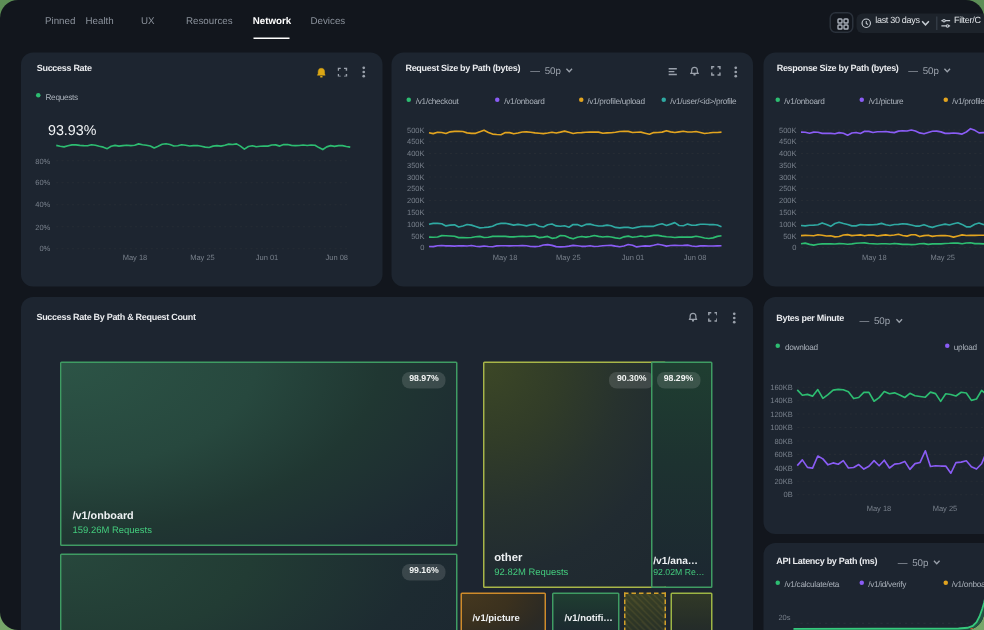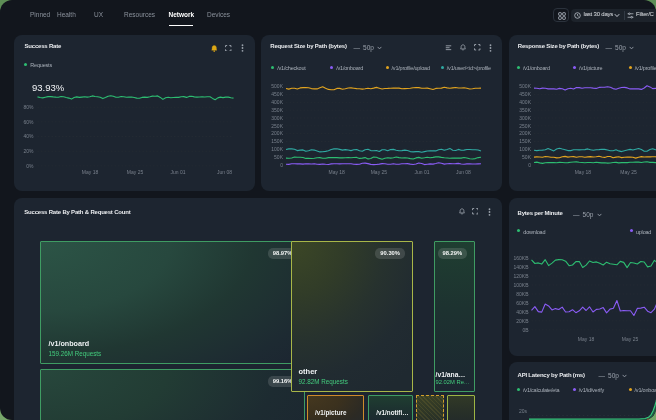--- a/index.html
+++ b/index.html
@@ -222,21 +222,21 @@
           <circle cx="2" cy="8.7" r="1.2"></circle>
         </g>
       </svg>
 <div style="position:absolute;left:26.9px;top:43.4px;width:264.6px;height:123px;border:1px solid #3f9c63;border-radius:1px;background:radial-gradient(130% 150% at 0% 0%,#2c5446 0%,#27483e 38%,#203732 62%,#1d2a32 88%,#1c2631 100%);overflow:hidden">
         <div style="position:absolute;top:6px;right:6.5px;background:rgba(255,255,255,0.13);border-radius:5px;padding:2px 5px;font-size:5.8px;font-weight:bold;color:#f4f6f5;line-height:1.2">98.97%</div>
         <div style="position:absolute;left:7px;bottom:6px;font-size:7.2px;font-weight:bold;color:#eef1f3;white-space:nowrap">/v1/onboard<div style="font-size:6.3px;font-weight:normal;color:#43cb7d;margin-top:1.5px">159.26M Requests</div></div>
       </div>
 <div style="position:absolute;left:26.9px;top:171.2px;width:264.6px;height:58px;border:1px solid #3f9c63;border-radius:1px;background:radial-gradient(120% 260% at 0% 0%,#27473c 0%,#223c34 40%,#1d2b31 75%,#1c2630 100%);overflow:hidden">
         <div style="position:absolute;top:6px;right:6.5px;background:rgba(255,255,255,0.13);border-radius:5px;padding:2px 5px;font-size:5.8px;font-weight:bold;color:#f4f6f5;line-height:1.2">99.16%</div>
       </div>
-<div style="position:absolute;left:277px;top:43.4px;width:122px;height:151px;border:1px solid #a8b648;border-radius:1px;background:radial-gradient(140% 120% at 0% 0%,#3c4726 0%,#313c28 30%,#27322e 55%,#212b31 78%,#1f2930 100%);overflow:hidden">
+<div style="position:absolute;left:308px;top:43.4px;width:122px;height:151px;border:1px solid #a8b648;border-radius:1px;background:radial-gradient(140% 120% at 0% 0%,#3c4726 0%,#313c28 30%,#27322e 55%,#212b31 78%,#1f2930 100%);overflow:hidden">
         <div style="position:absolute;top:6px;right:6.5px;background:rgba(255,255,255,0.13);border-radius:5px;padding:2px 5px;font-size:5.8px;font-weight:bold;color:#f4f6f5;line-height:1.2">90.30%</div>
         <div style="position:absolute;left:7px;bottom:6px;font-size:7.5px;font-weight:bold;color:#eef1f3;white-space:nowrap">other<div style="font-size:6.3px;font-weight:normal;color:#43cb7d;margin-top:1.5px">92.82M Requests</div></div>
       </div>
 <div style="position:absolute;left:420.2px;top:43.4px;width:41px;height:151px;border:1px solid #3f9c63;border-radius:1px;background:linear-gradient(180deg,#1f3e31 0%,#1d3230 45%,#1c2731 100%);overflow:hidden">
         <div style="position:absolute;top:6px;right:6.5px;background:rgba(255,255,255,0.13);border-radius:5px;padding:2px 5px;font-size:5.8px;font-weight:bold;color:#f4f6f5;line-height:1.2">98.29%</div>
       </div>
 <div style="position:absolute;left:422px;top:173px;font-size:6.8px;font-weight:bold;color:#eef1f3">/v1/ana…<div style="font-size:5.8px;font-weight:normal;color:#43cb7d;margin-top:1.5px">92.02M Re…</div></div>
 <div style="position:absolute;left:293.5px;top:197.2px;width:57px;height:31px;border:1px solid #cf8b2a;border-radius:1px;background:radial-gradient(140% 150% at 0% 0%,#45381f 0%,#3b311e 42%,#2c2a24 75%,#262a2c 100%);overflow:hidden">
         <div style="position:absolute;left:7px;bottom:9px;font-size:6.3px;font-weight:bold;color:#eef1f3;white-space:nowrap">/v1/picture</div>
       </div>

